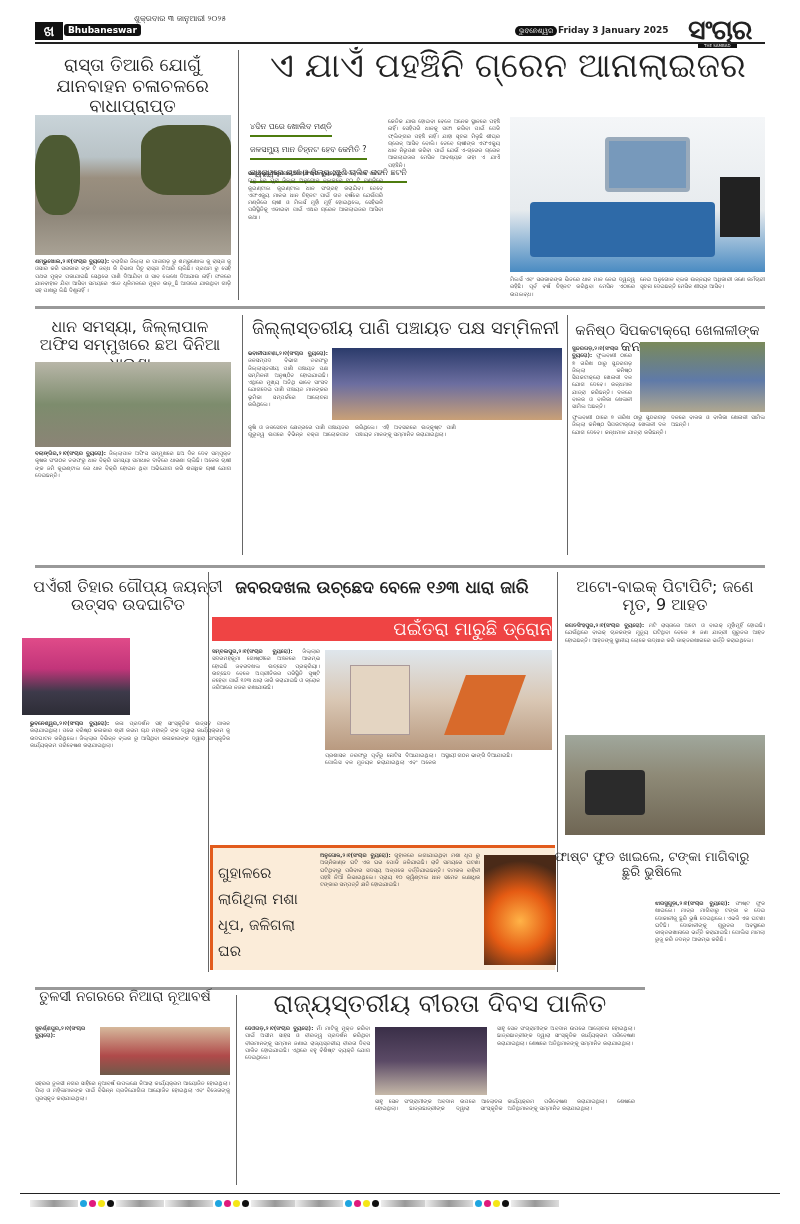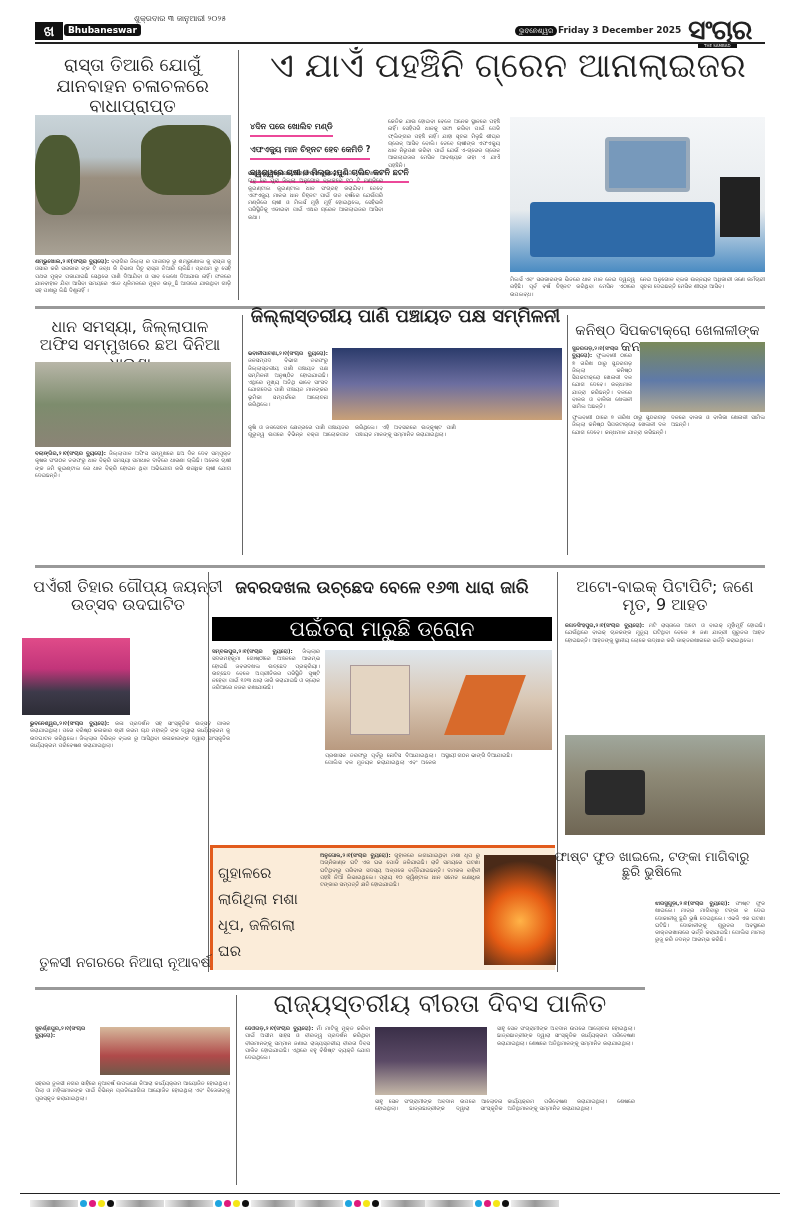--- a/index.html
+++ b/index.html
@@ -11,71 +11,71 @@
 .hdr-city-or{left:515px;top:26px;font-size:7px;background:#111;color:#fff;padding:1px 4px;border-radius:5px}
 .hdr-date-en{left:558px;top:25px;font-size:9px;font-weight:bold}
 .logo{left:688px;top:14px;font-size:27px;font-weight:bold;color:#222;letter-spacing:-1px}
 .logo-sub{left:698px;top:43px;font-size:4px;background:#111;color:#fff;padding:0 6px}
 .rule{left:35px;width:730px;height:2px;background:#222}
 .hrule{height:3px;background:#999}
 .vrule{width:1px;background:#666}
 .head{font-weight:normal;color:#222;text-align:center;line-height:1.15}
 .text{font-size:5.5px;line-height:7.3px;color:#333;text-align:justify}
 .photo{overflow:hidden}
-.bullet{font-size:8px;font-weight:bold;border-bottom:2px solid #ec4899;padding:3px 0;display:inline-block}
-.banner{background:#000000;color:#fff;text-align:center;font-size:21px;line-height:24px}
+.bullet{font-size:8px;font-weight:normal;border-bottom:2px solid #4d7c0f;padding:3px 0;display:inline-block}
+.banner{background:#ef4444;color:#fff;text-align:right;font-size:18px;line-height:24px}
 .box{background:#fbecd9;border-left:3px solid #e25b1c;border-top:3px solid #e25b1c}
 .regbar{height:7px;display:flex;gap:2px;align-items:center}
 .regbar .g{width:48px;height:7px;background:linear-gradient(90deg,#eee,#999,#ddd)}
 .dot{width:7px;height:7px;border-radius:50%}
 </style>
 </head>
 <body>
 
 <div class="abs hdr-page">ଖ</div>
 <div class="abs hdr-city">Bhubaneswar</div>
 <div class="abs hdr-date-or">ଶୁକ୍ରବାର ୩ ଜାନୁଆରୀ ୨୦୨୫</div>
 <div class="abs hdr-city-or">ଭୁବନେଶ୍ୱର</div>
-<div class="abs hdr-date-en">Friday 3 December 2025</div>
+<div class="abs hdr-date-en">Friday 3 January 2025</div>
 <div class="abs logo">ସଂଚାର</div>
 <div class="abs logo-sub">THE SAMBAD</div>
 <div class="abs rule" style="top:42px"></div>
 
 <div class="abs head" style="left:35px;top:55px;width:195px;font-size:18px">ରାସ୍ତା ତିଆରି ଯୋଗୁଁ ଯାନବାହନ ଚଳାଚଳରେ ବାଧାପ୍ରାପ୍ତ</div>
 <div class="abs photo" style="left:35px;top:115px;width:196px;height:140px;background:linear-gradient(180deg,#c9d4d9 0%,#b9c3c7 30%,#9a8f7f 45%,#8d8578 70%,#a9a295 100%)">
   <div style="position:absolute;left:0;top:20px;width:45px;height:80px;background:#4d5a33;border-radius:40%"></div>
   <div style="position:absolute;right:0;top:10px;width:90px;height:70px;background:#4c5530;border-radius:30%"></div>
 </div>
 <div class="abs text" style="left:35px;top:258px;width:196px;height:42px;overflow:hidden"><b>ଶମ୍ଭୁଖୋଲ,୨।୧(ସଂଚାର ବ୍ୟୁରୋ):</b> <span>ବରାଗିର ଜିଲ୍ଲା ର ପାତାଗଡ଼ ରୁ ଶମ୍ଭୁଖୋଲ କୁ ରାସ୍ତା କୁ ଓସାର କରି ସରକାର ଙ୍କ ଟି ଜବ୍ଧ କି ବିଭାଗ ପିଚୁ ରାସ୍ତା ତିଆରି ଚାଲିଛି। ପ୍ରଥମ ରୁ ସେହି ପଥର ମୁକ୍ତ ପକାଯାଇଛି ସେଥିରେ ପାଣି ଦିଆଯିବା ଓ ସାବ ଲେଖେ ଦିଆଯାଉ ନାହିଁ। ଫଳରେ ଯାନବାହାନ ଯିବା ଆସିବା ସମୟରେ ଏତେ ଧୂଳିମଳରେ ମୁକ୍ତ ଉଡ଼ୁଛି ଆଗରେ ଯାଉଥିବା ଗାଡ଼ି ସହ ପାଖରୁ ଲିଛି ଦିଶୁନାହିଁ ।</span></div>
 <div class="abs vrule" style="left:238px;top:50px;height:250px"></div>
 
 <div class="abs head" style="left:248px;top:46px;width:520px;font-size:34px;font-weight:normal">ଏ ଯାଏଁ ପହଞ୍ଚିନି ଗ୍ରେନ ଆନାଲାଇଜର</div>
 <div class="abs" style="left:250px;top:114px;width:170px">
   <div><span class="bullet">୪ଦିନ ପରେ ଖୋଲିବ ମଣ୍ଡି</span></div>
-  <div><span class="bullet">ଏଫଏକ୍ୟୁ ମାନ ଚିହ୍ନଟ ହେବ କେମିତି ?</span></div>
+  <div><span class="bullet">ଜଳସମ୍ୟୁ ମାନ ଚିହ୍ନଟ ହେବ କେମିତି ?</span></div>
   <div><span class="bullet">ଦ୍ୱନ୍ଦ୍ୱରେ ଚାଷୀ ଓ ମିଲର ;ପୁଣି ଚାଲିବ କଟନି ଛଟନି</span></div>
 </div>
 <div class="abs text" style="left:248px;top:170px;width:135px;height:130px;overflow:hidden"><b>ଭାଟଡ଼ପୁର/ଅନୁଗୋଳ,୨।୧(ସଂଚାର ବ୍ୟୁରୋ):</b> <span>ଚଳିତ ବର୍ଷ ଖରିଫ ଋତୁ ରେ ପୁରା ଜିଲ୍ଲା ଅନୁଗୋଳ ବ୍ଲକରେ ୧୦ ଟି ମଣ୍ଡିରେ କୁଇଣ୍ଟାଲ କୁଇଣ୍ଟାଲ ଧାନ ସଂଗ୍ରହ କରାଯିବ। ତେବେ ଏଫଏକ୍ୟୁ ମାନର ଧାନ ଚିହ୍ନଟ ପାଇଁ ଗତ ବର୍ଷରେ ଯେଉଁପରି ମଣ୍ଡିରେ ଚାଷୀ ଓ ମିଲର୍ସ ମୁହାଁ ମୁହିଁ ହୋଇଥିଲେ, ସେହିଭଳି ପରିସ୍ଥିତିକୁ ଏଡାଇବା ପାଇଁ ଏଥର ଗ୍ରେନ ଆନାଲାଇଜର ଆସିବା କଥା।</span></div>
 <div class="abs text" style="left:388px;top:118px;width:112px;height:182px;overflow:hidden">କେତିକ ଯାଉ ହୋଇବା ବେଳେ ଅନେକ ସ୍ଥାନରେ ପହଞ୍ଚି ନାହିଁ। ସେହିପରି ଧାନକୁ ସଫା କରିବା ପାଇଁ ପେଡି ଫ୍ଲିଙ୍ଗର ପହଞ୍ଚି ନାହିଁ। ଯାହା ସୂଚନା ମିଳୁଛି ଶୀଘ୍ର ଗ୍ରେନ୍ ଆସିବ ବୋଲି। ତେବେ ଚାଷୀଙ୍କ ଏଫଏକ୍ୟୁ ଧାନ ନିରୂପଣ କରିବା ପାଇଁ ଯେଉଁ ଏ-ଗ୍ରେଡ ଗ୍ରେନ ଆନାଲାଇଜର ମେସିନ ଆବଶ୍ୟକ ତାହା ଏ ଯାଏଁ ପହଞ୍ଚିନି।</div>
 <div class="abs photo" style="left:510px;top:117px;width:255px;height:155px;background:linear-gradient(180deg,#f4f6f8 0%,#e7ebee 60%,#4a8bc2 100%)">
   <div style="position:absolute;left:95px;top:20px;width:85px;height:55px;background:#7799bb;border:4px solid #9ab;border-radius:4px"></div>
   <div style="position:absolute;left:20px;top:85px;width:185px;height:55px;background:#2e6aa8;border-radius:4px"></div>
   <div style="position:absolute;left:210px;top:60px;width:40px;height:60px;background:#222"></div>
 </div>
 <div class="abs text" style="left:510px;top:276px;width:125px;height:24px;overflow:hidden">ମିଲର୍ସ ଏବଂ ସରକାରଙ୍କ ଭିତରେ ଧାନ ମାନ ନେଇ ଦ୍ୱନ୍ଦ୍ୱ ରହିଛି। ପୂର୍ବ ବର୍ଷ ଚିହ୍ନଟ କରିଥିବା ମେସିନ ଏଠାରେ ଉପଲବ୍ଧ।</div>
 <div class="abs text" style="left:640px;top:276px;width:125px;height:24px;overflow:hidden">ନେଇ ଅନୁଗୋଳ ବ୍ଲକ ଉନ୍ନୟନ ଅଧିକାରୀ ଜଣେ କର୍ମଚାରୀ ସୂଚନା ଦେଇଛନ୍ତି ମେସିନ ଶୀଘ୍ର ଆସିବ।</div>
 
 <div class="abs hrule" style="left:35px;top:306px;width:730px"></div>
 
 <div class="abs head" style="left:30px;top:318px;width:200px;font-size:16px">ଧାନ ସମସ୍ୟା, ଜିଲ୍ଲାପାଳ ଅଫିସ ସମ୍ମୁଖରେ ଛଅ ଦିନିଆ ଧାରଣା</div>
 <div class="abs photo" style="left:35px;top:362px;width:196px;height:85px;background:linear-gradient(180deg,#b8b6a8,#7d8c6d 50%,#8b8476)"></div>
 <div class="abs text" style="left:35px;top:450px;width:196px;height:100px;overflow:hidden"><b>ବଲାଙ୍ଗିର,୨।୧(ସଂଚାର ବ୍ୟୁରୋ):</b> <span>ଜିଲ୍ଲାପାଳ ଅଫିସ ସମ୍ମୁଖରେ ଛଅ ଦିନ ଦେବ ସମ୍ପୃକ୍ତ କୃଷକ ସଂଗଠନ ତରଫରୁ ଧାନ ବିକ୍ରି ସମସ୍ୟା ସମାଧାନ ଦାବିରେ ଧାରଣା ଚାଲିଛି। ଅନେକ ଚାଷୀ ଙ୍କ ଜମି କୁଇଣ୍ଟାଲ ରେ ଧାନ ବିକ୍ରି ହୋଇନ ଥିବା ଅଭିଯୋଗ କରି ଶତାଧିକ ଚାଷୀ ଯୋଗ ଦେଇଛନ୍ତି।</span></div>
 <div class="abs vrule" style="left:242px;top:315px;height:240px"></div>
 
-<div class="abs head" style="left:248px;top:306px;width:315px;font-size:18px;font-weight:bold">ଜିଲ୍ଲାସ୍ତରୀୟ ପାଣି ପଞ୍ଚାୟତ ପକ୍ଷ ସମ୍ମିଳନୀ</div>
+<div class="abs head" style="left:248px;top:318px;width:315px;font-size:18px;font-weight:normal">ଜିଲ୍ଲାସ୍ତରୀୟ ପାଣି ପଞ୍ଚାୟତ ପକ୍ଷ ସମ୍ମିଳନୀ</div>
 <div class="abs text" style="left:248px;top:350px;width:80px;height:60px;overflow:hidden"><b>ଭବାନୀପାଟଣା,୨।୧(ସଂଚାର ବ୍ୟୁରୋ):</b> <span>ଜଳସମ୍ପଦ ବିଭାଗ ତରଫରୁ ଜିଲ୍ଲାସ୍ତରୀୟ ପାଣି ପଞ୍ଚାୟତ ପକ୍ଷ ସମ୍ମିଳନୀ ଅନୁଷ୍ଠିତ ହୋଇଯାଇଛି। ଏଥିରେ ମୁଖ୍ୟ ଅତିଥି ଭାବେ ସାଂସଦ ଯୋଗଦେଇ ପାଣି ପଞ୍ଚାୟତ ମାନଙ୍କର ଭୂମିକା ସମ୍ପର୍କରେ ଆଲୋଚନା କରିଥିଲେ।</span></div>
 <div class="abs photo" style="left:332px;top:348px;width:230px;height:72px;background:linear-gradient(180deg,#2b3b6b,#6c6ea0 50%,#c9a077)"></div>
 <div class="abs text" style="left:248px;top:424px;width:315px;height:126px;overflow:hidden;column-count:3;column-gap:6px">କୃଷି ଓ ଜଳସେଚନ କ୍ଷେତ୍ରରେ ପାଣି ପଞ୍ଚାୟତର ଗୁରୁତ୍ୱ ଉପରେ ବିଭିନ୍ନ ବକ୍ତା ଆଲୋକପାତ କରିଥିଲେ। ଏହି ଅବସରରେ ଉତ୍କୃଷ୍ଟ ପାଣି ପଞ୍ଚାୟତ ମାନଙ୍କୁ ସମ୍ମାନିତ କରାଯାଇଥିଲା।</div>
 <div class="abs vrule" style="left:567px;top:315px;height:240px"></div>
 
 <div class="abs head" style="left:570px;top:322px;width:195px;font-size:14px">କନିଷ୍ଠ ସିପକଟାକ୍ରୋ ଖେଳାଳୀଙ୍କ କନ୍ଧମାଳ ଯାତ୍ରା</div>
 <div class="abs text" style="left:572px;top:345px;width:60px;height:65px;overflow:hidden"><b>ସୁନ୍ଦରଗଡ଼,୨।୧(ସଂଚାର ବ୍ୟୁରୋ):</b> <span>ଫୁଲବାଣୀ ଠାରେ ୭ ତାରିଖ ଠାରୁ ସୁନ୍ଦରଗଡ଼ ଜିଲ୍ଲା କନିଷ୍ଠ ସିପକଟାକ୍ରୋ ଖେଳାଳୀ ଦଳ ଯୋଗ ଦେବେ। କନ୍ଧମାଳ ଯାତ୍ରା କରିଛନ୍ତି। ଦଳରେ ବାଳକ ଓ ବାଳିକା ଖେଳାଳୀ ସାମିଲ ଅଛନ୍ତି।</span></div>
 <div class="abs photo" style="left:640px;top:342px;width:125px;height:70px;background:linear-gradient(180deg,#7a8a5a,#5f7aa8 55%,#b0a890)"></div>
 <div class="abs text" style="left:572px;top:414px;width:193px;height:136px;overflow:hidden;column-count:2;column-gap:5px">ଫୁଲବାଣୀ ଠାରେ ୭ ତାରିଖ ଠାରୁ ସୁନ୍ଦରଗଡ଼ ଜିଲ୍ଲା କନିଷ୍ଠ ସିପକଟାକ୍ରୋ ଖେଳାଳୀ ଦଳ ଯୋଗ ଦେବେ। କନ୍ଧମାଳ ଯାତ୍ରା କରିଛନ୍ତି। ଦଳରେ ବାଳକ ଓ ବାଳିକା ଖେଳାଳୀ ସାମିଲ ଅଛନ୍ତି।</div>
 
@@ -105,21 +105,21 @@
 <div class="abs box" style="left:210px;top:845px;width:345px;height:125px"></div>
 <div class="abs head" style="left:218px;top:860px;width:92px;font-size:15px;line-height:26px;text-align:left">ଗୁହାଳରେ ଲାଗିଥିଲା ମଶା ଧୂପ, ଜଳିଗଲା ଘର</div>
 <div class="abs text" style="left:320px;top:852px;width:160px;height:115px;overflow:hidden"><b>ଅନୁଗୋଳ,୨।୧(ସଂଚାର ବ୍ୟୁରୋ):</b> <span>ଗୁହାଳରେ ଲଗାଯାଇଥିବା ମଶା ଧୂପ ରୁ ଅଗ୍ନିକାଣ୍ଡ ଘଟି ଏକ ଘର ପୋଡି ଜଳିଯାଇଛି। ରାତି ସମୟରେ ଘଟଣା ଘଟିଥିବାରୁ ପରିବାର ସଦସ୍ୟ ଅଳ୍ପକେ ବର୍ତ୍ତିଯାଇଛନ୍ତି। ଦମକଳ ବାହିନୀ ପହଞ୍ଚି ନିଆଁ ଲିଭାଇଥିଲେ। ପ୍ରାୟ ୧୦ କ୍ୱିଣ୍ଟାଲ ଧାନ ସମେତ ଲକ୍ଷାଧିକ ଟଙ୍କାର ସମ୍ପତ୍ତି କ୍ଷତି ହୋଇଯାଇଛି।</span></div>
 <div class="abs photo" style="left:484px;top:855px;width:72px;height:110px;background:radial-gradient(circle at 50% 60%,#ffb347,#e55b13 40%,#4a2a18 80%)"></div>
 
 <div class="abs head" style="left:552px;top:850px;width:200px;font-size:13px">ଫାଷ୍ଟ ଫୁଡ ଖାଇଲେ, ଟଙ୍କା ମାଗିବାରୁ ଛୁରି ଭୁଷିଲେ</div>
 <div class="abs text" style="left:655px;top:900px;width:110px;height:290px;overflow:hidden"><b>ଝାରସୁଗୁଡ଼ା,୨।୧(ସଂଚାର ବ୍ୟୁରୋ):</b> <span>ଫାଷ୍ଟ ଫୁଡ ଖାଇଲେ। ମାତ୍ର ମାଗିବାରୁ ଟଙ୍କା ନ ଦେଇ ଦୋକାନୀକୁ ଛୁରି ଭୁଷି ଦେଇଥିଲେ। ଏଭଳି ଏକ ଘଟଣା ଘଟିଛି। ଦୋକାନୀଙ୍କୁ ଗୁରୁତର ଅବସ୍ଥାରେ ଡାକ୍ତରଖାନାରେ ଭର୍ତ୍ତି କରାଯାଇଛି। ପୋଲିସ ମାମଲା ରୁଜୁ କରି ତଦନ୍ତ ଆରମ୍ଭ କରିଛି।</span></div>
 
 <div class="abs hrule" style="left:35px;top:987px;width:610px"></div>
 
-<div class="abs head" style="left:35px;top:954px;width:180px;font-size:14px">ତୁଳସୀ ନଗରରେ ନିଆରା ନୂଆବର୍ଷ</div>
+<div class="abs head" style="left:35px;top:988px;width:180px;font-size:14px">ତୁଳସୀ ନଗରରେ ନିଆରା ନୂଆବର୍ଷ</div>
 <div class="abs text" style="left:35px;top:1025px;width:60px;height:60px;overflow:hidden"><b>ସୁବର୍ଣ୍ଣପୁର,୨।୧(ସଂଚାର ବ୍ୟୁରୋ):</b></div>
 <div class="abs photo" style="left:100px;top:1027px;width:130px;height:48px;background:linear-gradient(180deg,#d6b99c,#b04a4a 60%,#6e5a4a)"></div>
 <div class="abs text" style="left:35px;top:1080px;width:195px;height:102px;overflow:hidden">ସହରର ତୁଳସୀ ନଗର ସାହିରେ ନୂଆବର୍ଷ ଉପଲକ୍ଷେ ନିଆରା କାର୍ଯ୍ୟକ୍ରମ ଆୟୋଜିତ ହୋଇଥିଲା। ପିଲା ଓ ମହିଳାମାନଙ୍କ ପାଇଁ ବିଭିନ୍ନ ପ୍ରତିଯୋଗିତା ଆୟୋଜିତ ହୋଇଥିଲା ଏବଂ ବିଜେତାଙ୍କୁ ପୁରସ୍କୃତ କରାଯାଇଥିଲା।</div>
 <div class="abs vrule" style="left:236px;top:995px;height:190px"></div>
 
 <div class="abs head" style="left:240px;top:990px;width:400px;font-size:25px">ରାଜ୍ୟସ୍ତରୀୟ ବୀରତା ଦିବସ ପାଳିତ</div>
 <div class="abs text" style="left:245px;top:1025px;width:125px;height:160px;overflow:hidden"><b>ଦେଓଗଡ଼,୨।୧(ସଂଚାର ବ୍ୟୁରୋ):</b> <span>ମାଁ ମାଟିକୁ ମୁକ୍ତ କରିବା ପାଇଁ ଅସୀମ ସାହସ ଓ ବୀରତ୍ୱ ପ୍ରଦର୍ଶନ କରିଥିବା ବୀରମାନଙ୍କୁ ସମ୍ମାନ ଜଣାଇ ରାଜ୍ୟସ୍ତରୀୟ ବୀରତା ଦିବସ ପାଳିତ ହୋଇଯାଇଛି। ଏଥିରେ ବହୁ ବିଶିଷ୍ଟ ବ୍ୟକ୍ତି ଯୋଗ ଦେଇଥିଲେ।</span></div>
 <div class="abs photo" style="left:375px;top:1027px;width:112px;height:68px;background:linear-gradient(180deg,#3a2f48,#5b4a66 50%,#c6b9a9)"></div>
 <div class="abs text" style="left:375px;top:1098px;width:260px;height:88px;overflow:hidden;column-count:2;column-gap:5px">ସାହୁ ସେନ ସଂଗ୍ରାମୀଙ୍କ ଅବଦାନ ଉପରେ ଆଲୋଚନା ହୋଇଥିଲା। ଛାତ୍ରଛାତ୍ରୀଙ୍କ ଦ୍ୱାରା ସାଂସ୍କୃତିକ କାର୍ଯ୍ୟକ୍ରମ ପରିବେଷଣ କରାଯାଇଥିଲା। ଶେଷରେ ଅତିଥିମାନଙ୍କୁ ସମ୍ମାନିତ କରାଯାଇଥିଲା।</div>
 <div class="abs text" style="left:497px;top:1025px;width:138px;height:72px;overflow:hidden">ସାହୁ ସେନ ସଂଗ୍ରାମୀଙ୍କ ଅବଦାନ ଉପରେ ଆଲୋଚନା ହୋଇଥିଲା। ଛାତ୍ରଛାତ୍ରୀଙ୍କ ଦ୍ୱାରା ସାଂସ୍କୃତିକ କାର୍ଯ୍ୟକ୍ରମ ପରିବେଷଣ କରାଯାଇଥିଲା। ଶେଷରେ ଅତିଥିମାନଙ୍କୁ ସମ୍ମାନିତ କରାଯାଇଥିଲା।</div>

